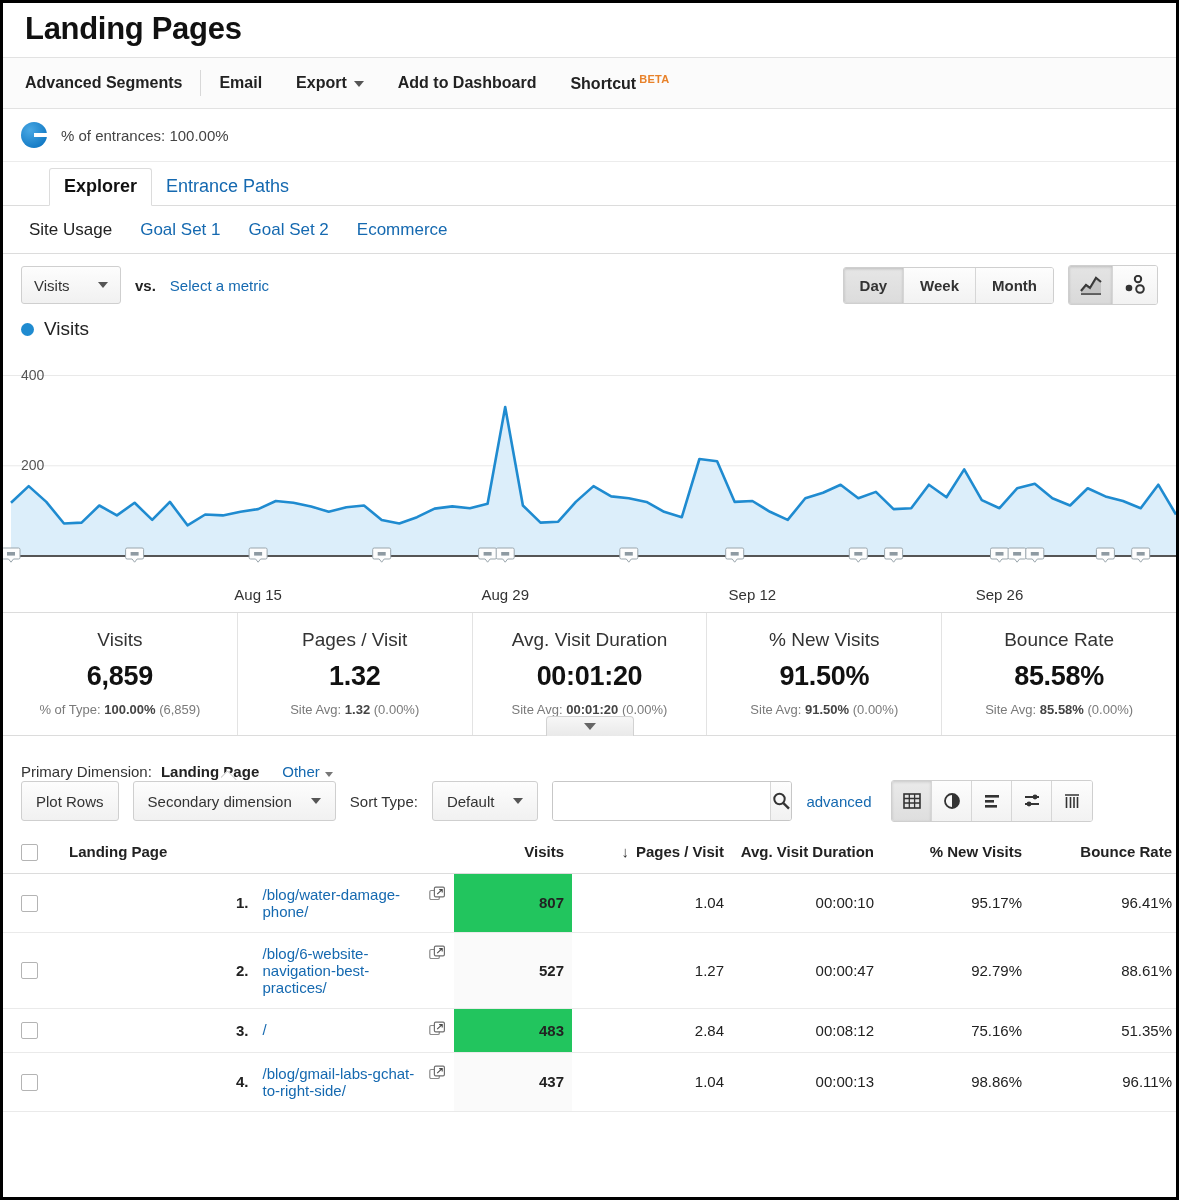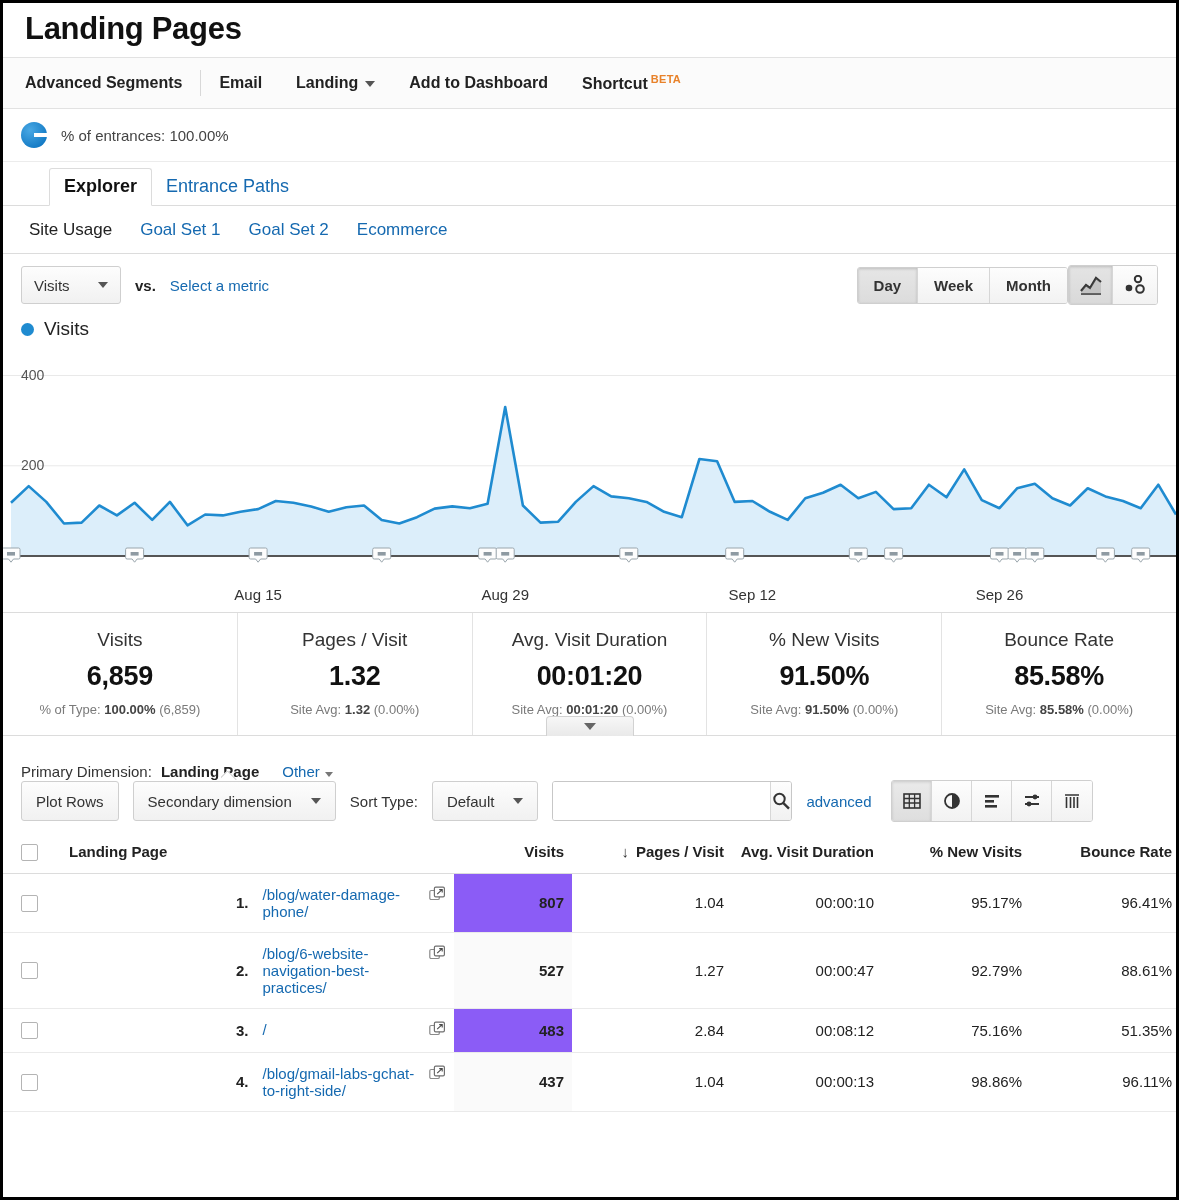--- a/index.html
+++ b/index.html
@@ -65,21 +65,21 @@
 
   
   .metric-row { display:flex; align-items:center; height:62px; padding:0 18px; position:relative; }
   .metric-sel {
     border:1px solid #cfcfcf; border-radius:3px; background:linear-gradient(#fdfdfd,#f1f1f1);
     height:38px; min-width:100px; display:flex;align-items:center;justify-content:space-between;
     padding:0 12px; font-size:15px; color:#333; cursor:pointer;
   }
   .vs { font-size:15px; font-weight:bold; margin:0 14px; color:#222; }
   .sel-metric { font-size:15px; color:#1569b0; cursor:pointer;text-align:center; }
-  .right-ctrl { margin-left:auto; display:flex; align-items:center; }
+  .right-ctrl { margin-left:auto; display:flex; align-items:center; gap:14px; }
   .seg-btns { display:flex; border:1px solid #cfcfcf; border-radius:3px; overflow:hidden; }
   .seg-btn { font-size:15px; font-weight:bold; padding:9px 16px; background:linear-gradient(#fdfdfd,#f2f2f2);
       cursor:pointer; border-right:1px solid #d6d6d6; color:#333; }
   .seg-btn:last-child{border-right:none;}
   .seg-btn.active{ background:linear-gradient(#e6e6e6,#dcdcdc); box-shadow:inset 0 1px 3px rgba(0,0,0,.18); }
   .icon-btns { display:flex; border:1px solid #cfcfcf; border-radius:3px; overflow:hidden; }
   .icon-btn { width:44px;height:38px;display:flex;align-items:center;justify-content:center;
       background:linear-gradient(#fdfdfd,#f2f2f2); border-right:1px solid #d6d6d6; cursor:pointer;}
   .icon-btn:last-child{border-right:none;}
   .icon-btn.active{background:linear-gradient(#e4e4e4,#d9d9d9); box-shadow:inset 0 1px 3px rgba(0,0,0,.18);}
@@ -155,21 +155,21 @@
   table.dt th.c-name{text-align:left; padding-left:14px;}
   table.dt th.c-visits{width:118px;}
   table.dt th.c-ppv{width:160px;}
   table.dt th.c-avd{width:150px;}
   table.dt th.c-new{width:148px;}
   table.dt th.c-br{width:146px; padding-right:4px;}
   table.dt td { font-size:15px; padding:12px 8px; border-bottom:1px solid #eaeaea; text-align:right; color:#222;}
   table.dt td.c-chk{text-align:center;}
   table.dt td.c-idx{width:46px;text-align:right;font-weight:bold;padding-right:6px;}
   table.dt td.c-name{text-align:left;padding-left:8px;}
-  table.dt td.c-visits{font-weight:bold;background:#8b5cf6;}
+  table.dt td.c-visits{font-weight:bold;background:#22c55e;}
   table.dt tr.alt td.c-visits{background:#fafafa;}
   table.dt td.c-br{padding-right:4px;}
   .lp-link{ color:#1569b0; text-decoration:none; cursor:pointer; }
   .name-cell{ display:flex; align-items:flex-start; justify-content:space-between; gap:6px;}
   .chk{ width:17px;height:17px;border:1px solid #b4b4b4;border-radius:2px;background:#fff;display:inline-block;vertical-align:middle;}
   .sort-arrow{ margin-right:7px; font-size:15px; color:#333; font-weight:normal;}
 </style>
 </head>
 <body>
 
@@ -177,21 +177,21 @@
 
   <div class="title-bar">
     <h1>Landing Pages</h1>
   </div>
 
   <div class="action-bar">
     <span class="act">Advanced Segments</span>
     <span class="act-sep"></span>
     <span class="act">Email</span>
     <span class="act-gap"></span>
-    <span class="act"><span>Landing</span><i class="caret-dn"></i></span>
+    <span class="act"><span>Export</span><i class="caret-dn"></i></span>
     <span class="act-gap"></span>
     <span class="act">Add to Dashboard</span>
     <span class="act-gap"></span>
     <span class="act"><span>Shortcut</span><span class="beta">BETA</span></span>
   </div>
 
   <div class="segment-row">
     <span class="pie-ic"></span>
     <span class="segment-txt">% of entrances: 100.00%</span>
   </div>

